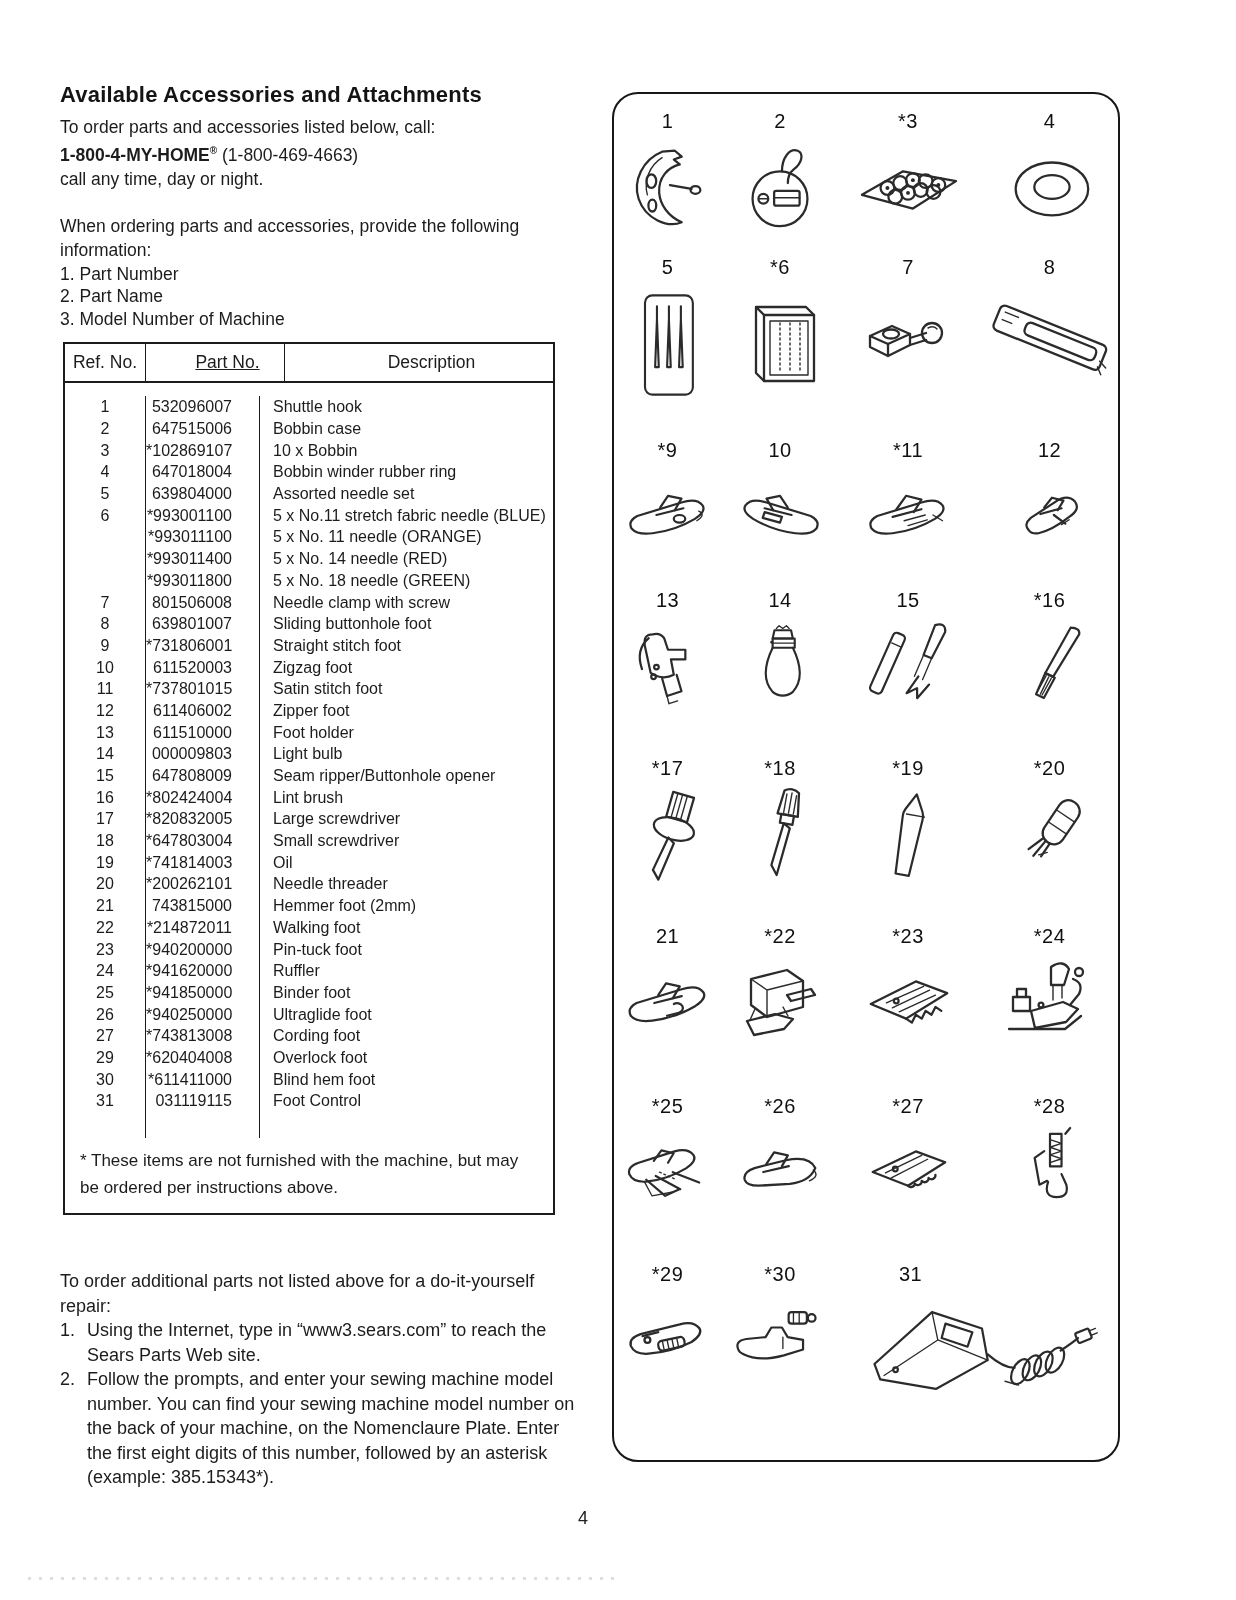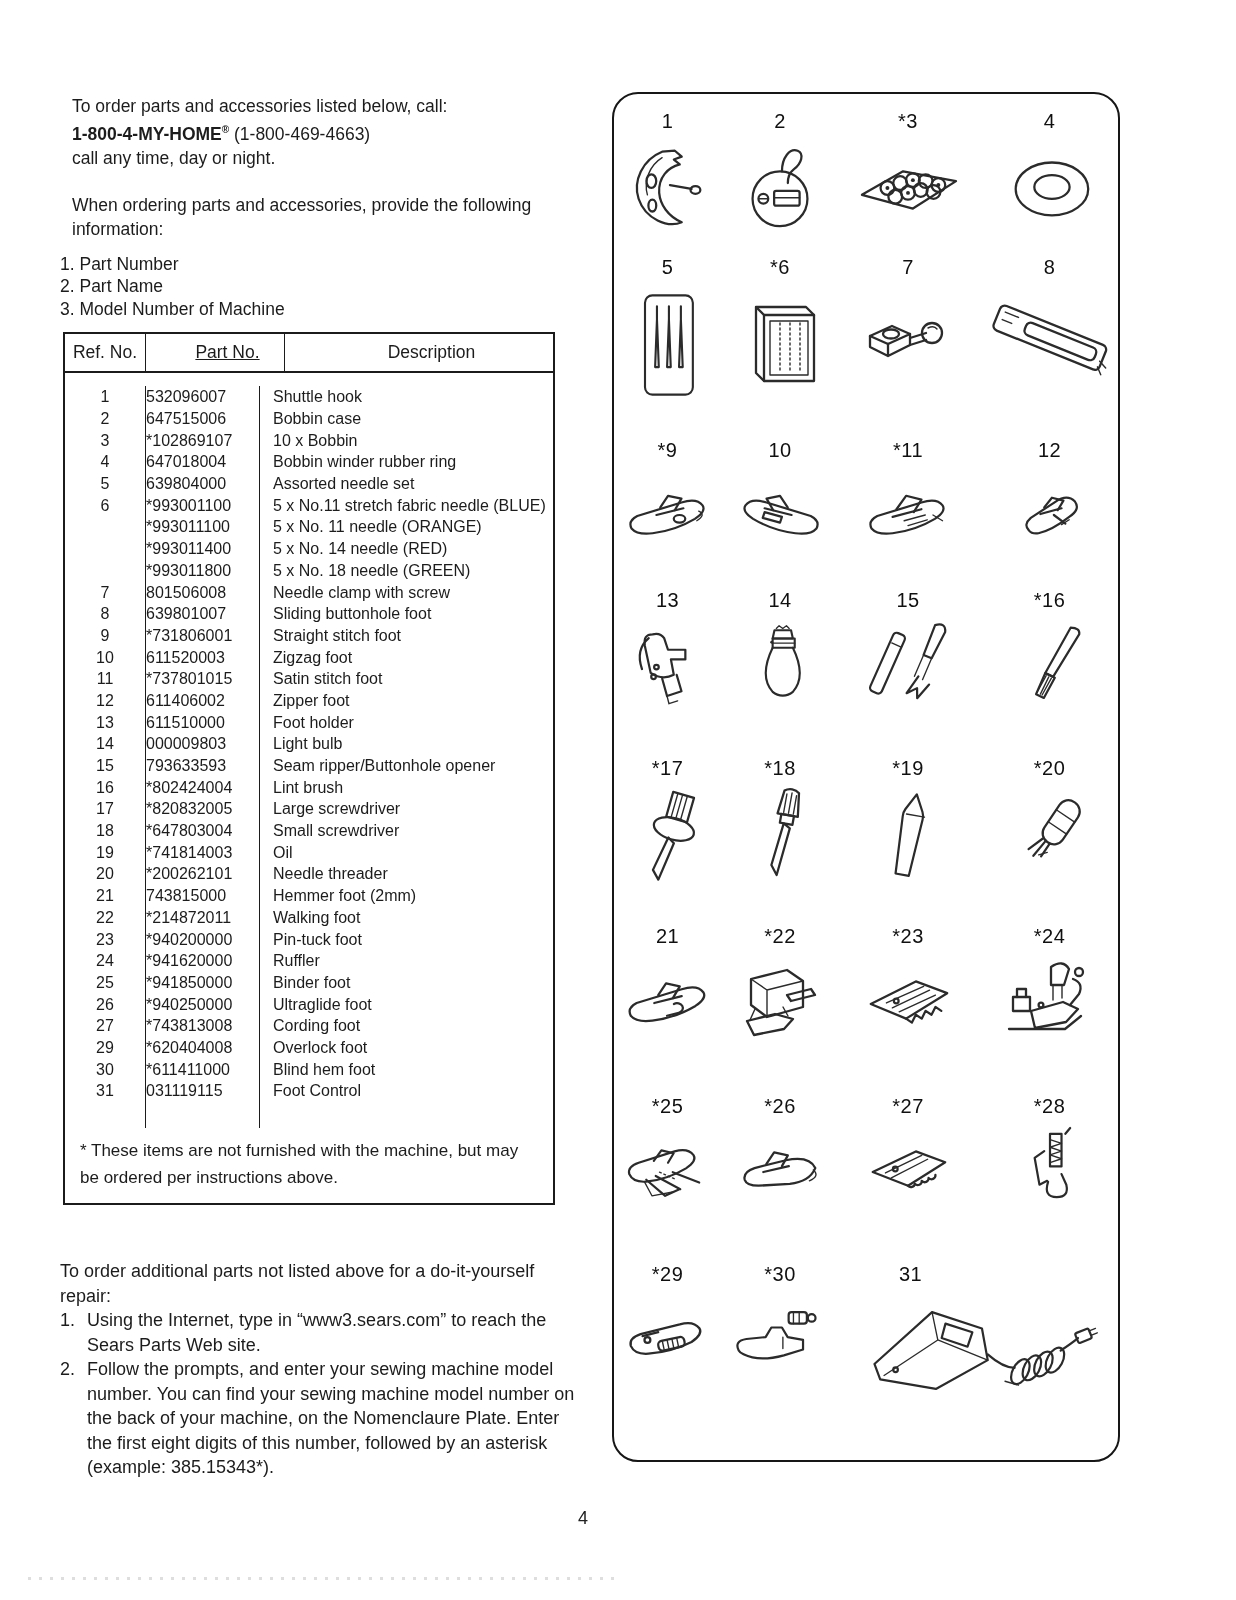--- a/index.html
+++ b/index.html
@@ -2,36 +2,36 @@
 <html><head>
 <meta charset="utf-8">
 <style>
   html,body{margin:0;padding:0;background:#ffffff;}
   body{width:1236px;height:1600px;position:relative;font-family:"Liberation Sans",sans-serif;color:#1c1c1c;-webkit-font-smoothing:antialiased;}
   .page{position:absolute;inset:0;background:#fff;}
 
   
   .left{position:absolute;left:60px;top:82px;width:554px;}
   .title{font-size:22px;font-weight:bold;margin:0 0 7px 0;color:#141414;letter-spacing:.2px;}
-  .p{font-size:17.5px;line-height:24px;margin:12px;}
+  .p{font-size:17.5px;line-height:24px;margin:0;}
   .phone-b{font-weight:bold;}
   .phone-b sup{font-size:10px;vertical-align:super;}
   .when{margin-top:23px;}
   .ilist{font-size:17.5px;line-height:22.5px;margin-top:1px;}
 
   
   .ptable{margin-top:12px;margin-left:3px;width:492px;border:2px solid #1b1b1b;box-sizing:border-box;background:#fff;}
   .thead{display:grid;grid-template-columns:81px 114px 1fr;height:37px;border-bottom:2px solid #1b1b1b;font-size:17.5px;gap:25px;}
   .thead>div{display:flex;align-items:center;justify-content:center;}
   .bcol1{border-right:1.6px solid #1b1b1b;}
   .bcol2{border-right:1.6px solid #1b1b1b;text-decoration:underline;}
   .tbody{padding-top:13px;}
   .trow{display:grid;grid-template-columns:81px 114px 1fr;height:21.7px;font-size:16px;line-height:21.7px;}
   .c-ref{text-align:center;border-right:1.6px solid #1b1b1b;}
-  .c-part{padding-right:1px;border-right:1.6px solid #1b1b1b;}
+  .c-part{text-align:right;padding-right:27px;border-right:1.6px solid #1b1b1b;}
   .c-desc{padding-left:13px;white-space:nowrap;}
   .spacer{height:26px;}
   .tfoot{font-size:17px;line-height:27px;padding:9px 14px 12px 15px;}
 
   
   .repair{margin-top:54px;font-size:18px;line-height:24.5px;width:516px;}
   .ritem{display:flex;margin-top:0px;}
   .rnum{width:27px;flex:none;}
   .rtext{flex:1;}
 
@@ -53,20 +53,21 @@
   .fsvg *{stroke:#2b2b2b;stroke-width:2.3;fill:none;stroke-linecap:round;stroke-linejoin:round;}
   .fsvg .dot{fill:#2b2b2b;stroke:none;}
   .fsvg .thin{stroke-width:1.4;}
 </style>
 </head>
 <body>
 
 <div class="page">
 
   <div class="left">
+    <h1 class="title">Available Accessories and Attachments</h1>
 
     <p class="p">
       <span>To order parts and accessories listed below, call:</span><br>
       <span class="phone-b"><span>1-800-4-MY-HOME</span><sup>®</sup></span><span> (1-800-469-4663)</span><br>
       <span>call any time, day or night.</span>
     </p>
 
     <p class="p when">When ordering parts and accessories, provide the following information:</p>
 
     <div class="ilist">
@@ -182,21 +183,21 @@
           </div>
 
           <div class="trow">
             <div class="c-ref">14</div>
             <div class="c-part">000009803</div>
             <div class="c-desc">Light bulb</div>
           </div>
 
           <div class="trow">
             <div class="c-ref">15</div>
-            <div class="c-part">793633593</div>
+            <div class="c-part">647808009</div>
             <div class="c-desc">Seam ripper/Buttonhole opener</div>
           </div>
 
           <div class="trow">
             <div class="c-ref">16</div>
             <div class="c-part">*802424004</div>
             <div class="c-desc">Lint brush</div>
           </div>
 
           <div class="trow">

